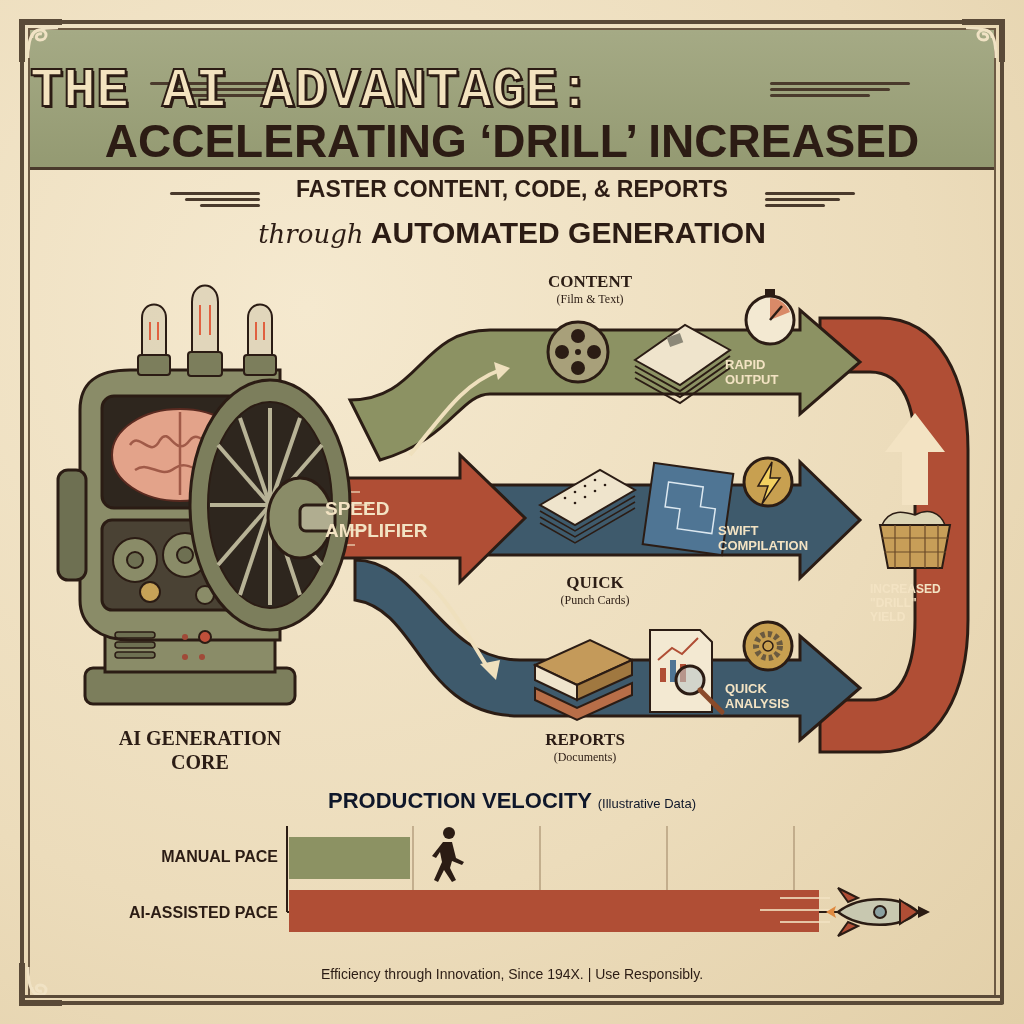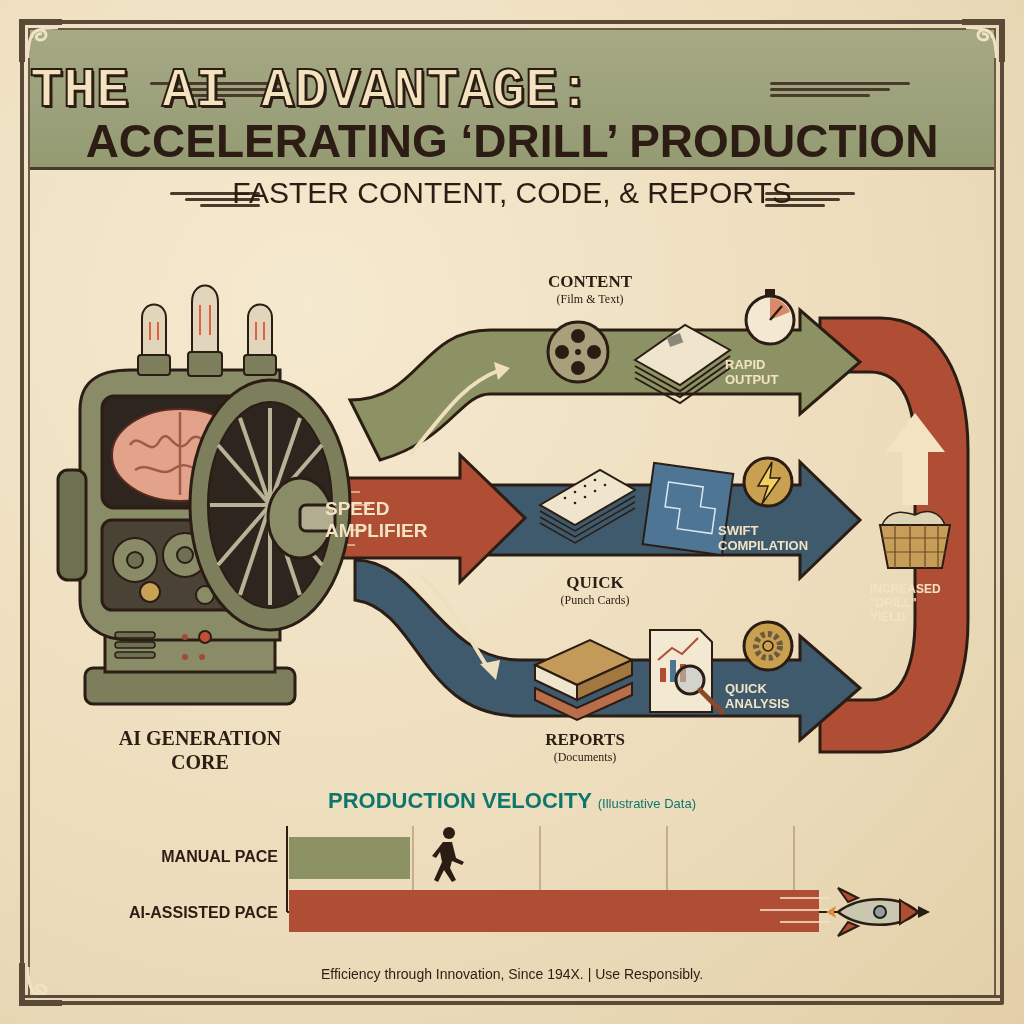--- a/index.html
+++ b/index.html
@@ -37,36 +37,36 @@
   }
   .title-line2 {
     position: absolute; left: 0; width: 964px; top: 84px; text-align: center;
     font-family: "Liberation Sans", sans-serif; font-weight: 700; font-size: 46px;
     color: #2c1c14; letter-spacing: 0px;
   }
   .rule { position: absolute; height: 14px; }
   .rule span { display: block; height: 3px; background: #4a3a2c; margin-bottom: 3px; border-radius: 2px; }
   .subtitle1 {
     position: absolute; left: 0; width: 984px; top: 156px; text-align: center;
-    font-family: "Liberation Sans", sans-serif; font-weight: 400; font-size: 30px; color: #2c1c14;
+    font-family: "Liberation Sans", sans-serif; font-weight: 700; font-size: 23px; color: #2c1c14;
   }
   .subtitle2 {
     position: absolute; left: 0; width: 984px; top: 196px; text-align: center;
     font-family: "Liberation Sans", sans-serif; font-weight: 700; font-size: 30px; color: #2c1c14;
   }
   .subtitle2 .through { font-family: "DejaVu Serif", serif; font-style: italic; font-weight: 400; font-size: 26px; }
 
   .diagram { position: absolute; left: 0; top: 0; width: 1024px; height: 1024px; }
   .label { position: absolute; text-align: center; font-family: Liberation Serif, serif; font-weight: 700; color: #2b1c14; }
   .label .sub { display: block; font-weight: 400; font-size: 12px; }
   .pill-text { position: absolute; font-family: "Liberation Sans", sans-serif; font-weight: 700; color: #f3e3c3; line-height: 1.15; }
 
   .chart-title {
     position: absolute; left: 0; width: 1024px; top: 788px; text-align: center;
-    font-family: "Liberation Sans", sans-serif; font-weight: 700; font-size: 22px; color: #0f766e;
+    font-family: "Liberation Sans", sans-serif; font-weight: 700; font-size: 22px; color: #0f172a;
   }
   .chart-title .note { font-size: 13px; font-weight: 400; }
   .chart-label {
     position: absolute; right: 746px; font-family: "Liberation Sans", sans-serif; font-weight: 700; font-size: 16px; color: #2b1c14; text-align: right; white-space: nowrap;
   }
   .footer {
     position: absolute; left: 0; width: 1024px; top: 966px; text-align: center;
     font-family: "Liberation Sans", sans-serif; font-size: 14px; color: #2b1c14;
   }
   .footer-rule { position: absolute; left: 20px; width: 984px; height: 3px; background: #5a4a38; }
@@ -82,21 +82,21 @@
         <span></span>
         <span style="margin-left:20px"></span>
         <span style="margin-left:40px"></span>
       </div>
     <div class="rule" style="left:740px; top:52px; width:140px;">
         <span></span>
         <span style="margin-right:20px"></span>
         <span style="margin-right:40px"></span>
       </div>
     <div class="title-line1">THE AI ADVANTAGE:</div>
-    <div class="title-line2">ACCELERATING ‘DRILL’ PRODUCTION</div>
+    <div class="title-line2">ACCELERATING ‘DRILL’ INCREASED</div>
   </div>
 
   <div class="corner" style="left:-2px; top:-2px;">
     <svg viewBox="0 0 46 46">
         <path d="M4 44 V4 H44" fill="none" stroke="#5a4a38" stroke-width="6"></path>
         <path d="M10 40 C10 20 14 12 22 12 C30 12 30 22 22 22 C16 22 18 14 24 16" fill="none" stroke="#f0e2c4" stroke-width="3"></path>
         <path d="M40 10 C22 10 14 12 14 20" fill="none" stroke="#f0e2c4" stroke-width="2.5"></path>
       </svg>
   </div>
   <div class="corner" style="right:-2px; top:-2px; transform:scaleX(-1);">
@@ -118,20 +118,24 @@
       <span></span>
       <span style="margin-left:15px"></span>
       <span style="margin-left:30px"></span>
     </div>
   <div class="rule" style="left:745px; top:172px; width:90px;">
       <span></span>
       <span style="margin-right:15px"></span>
       <span style="margin-right:30px"></span>
     </div>
   <div class="subtitle1">FASTER CONTENT, CODE, &amp; REPORTS</div>
+  <div class="subtitle2">
+    <span class="through">through</span>
+    <span>AUTOMATED GENERATION</span>
+  </div>
 </div>
 
 <svg class="diagram" viewBox="0 0 1024 1024">
 
   <g>
     <path d="M820 318 H880 C940 318 968 380 968 450 V620 C968 690 940 752 880 752 H820 L820 700 H870 C905 700 915 660 915 620 V450 C915 410 905 372 870 372 H820 Z" fill="#b04e35" stroke="#2b1c14" stroke-width="3"></path>
   </g>
 
   <g>
     <path d="M350 400 C420 400 420 330 490 330 H800 V310 L860 362 L800 414 V394 H490 C460 394 450 440 380 460 Z" fill="#8c9263" stroke="#2b1c14" stroke-width="3"></path>

